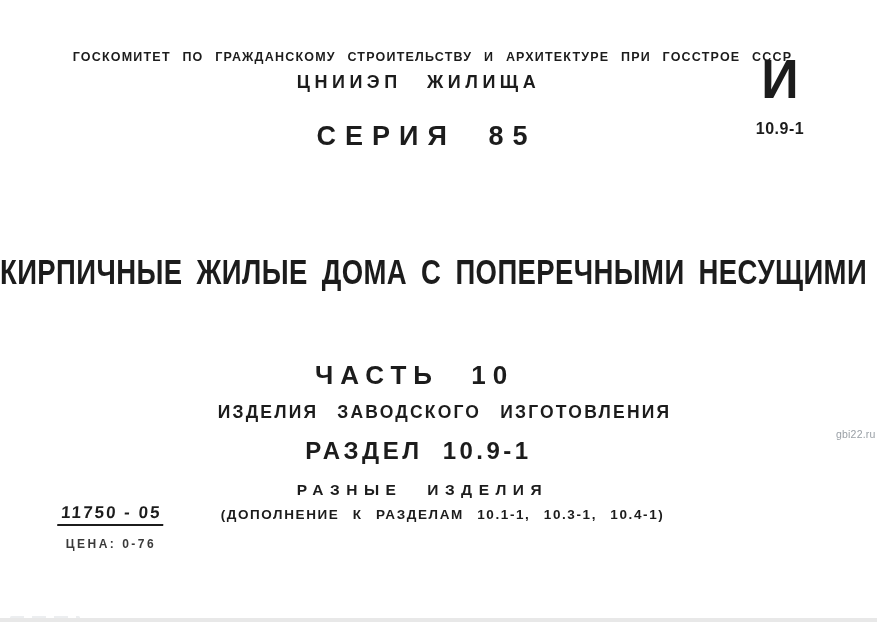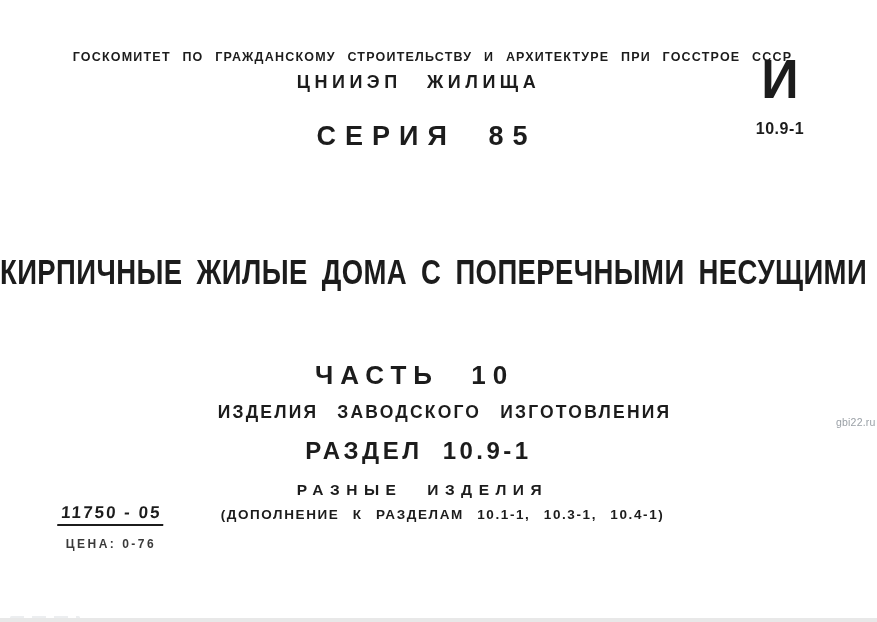--- a/index.html
+++ b/index.html
@@ -148,21 +148,21 @@
     display: block;
     font-size: 12px;
     font-weight: bold;
     letter-spacing: 2.5px;
     color: #3a3a3a;
     margin-top: 11px;
   }
 
   
   .watermark {
-    top: 416px;
+    top: 428px;
     left: 836px;
     font-size: 10.5px;
     color: #9aa0a6;
     letter-spacing: 0.2px;
   }
 
   
   .scan-smudge {
     top: 616px;
     left: 10px;

